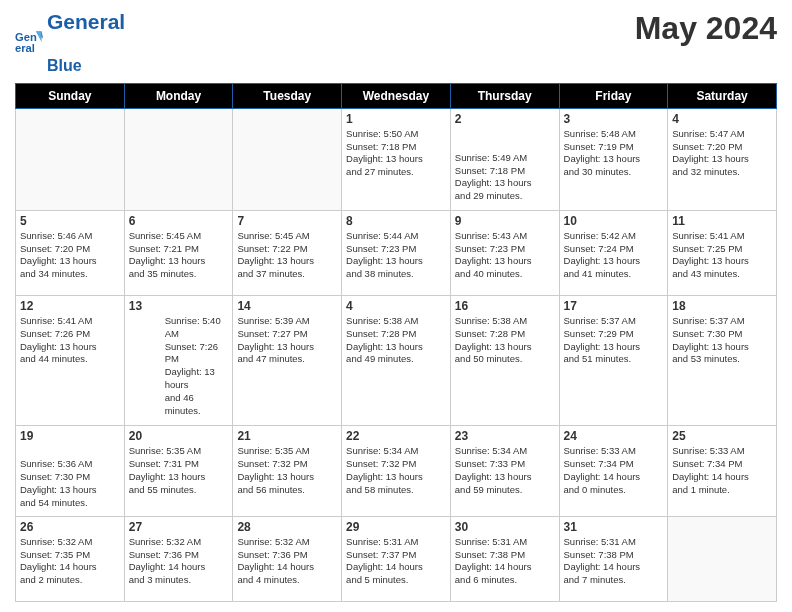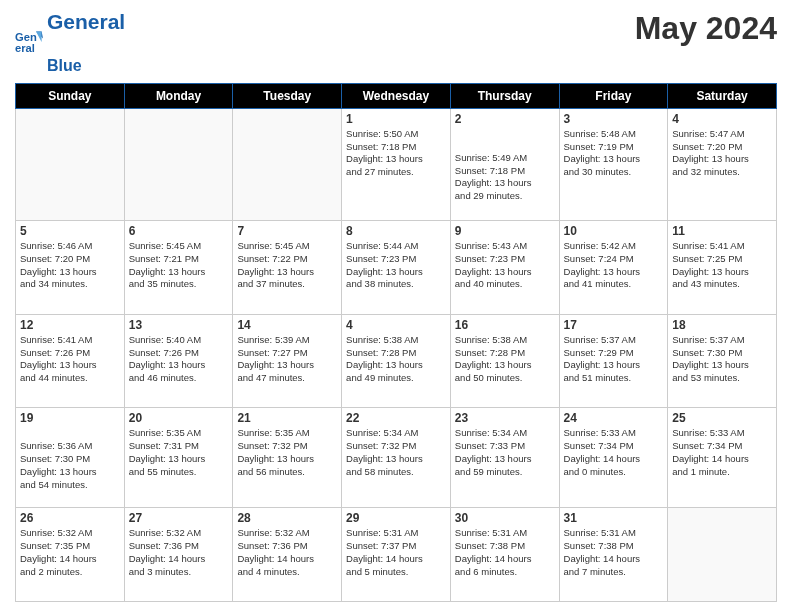--- a/index.html
+++ b/index.html
@@ -202,21 +202,21 @@
         <tr>
           <td>
             <div class="day-num">12</div>
             <div class="day-info" style="white-space: pre-line;">Sunrise: 5:41 AM
 Sunset: 7:26 PM
 Daylight: 13 hours
 and 44 minutes.</div>
           </td>
           <td>
             <div class="day-num">13</div>
-            <div class="day-info" style="white-space: pre-line;">Sunrise: 5:40 AM
+            <div class="day-info" style="white-space: pre-line; margin-left: 36px;">Sunrise: 5:40 AM
 Sunset: 7:26 PM
 Daylight: 13 hours
 and 46 minutes.</div>
           </td>
           <td>
             <div class="day-num">14</div>
             <div class="day-info" style="white-space: pre-line;">Sunrise: 5:39 AM
 Sunset: 7:27 PM
 Daylight: 13 hours
 and 47 minutes.</div>

